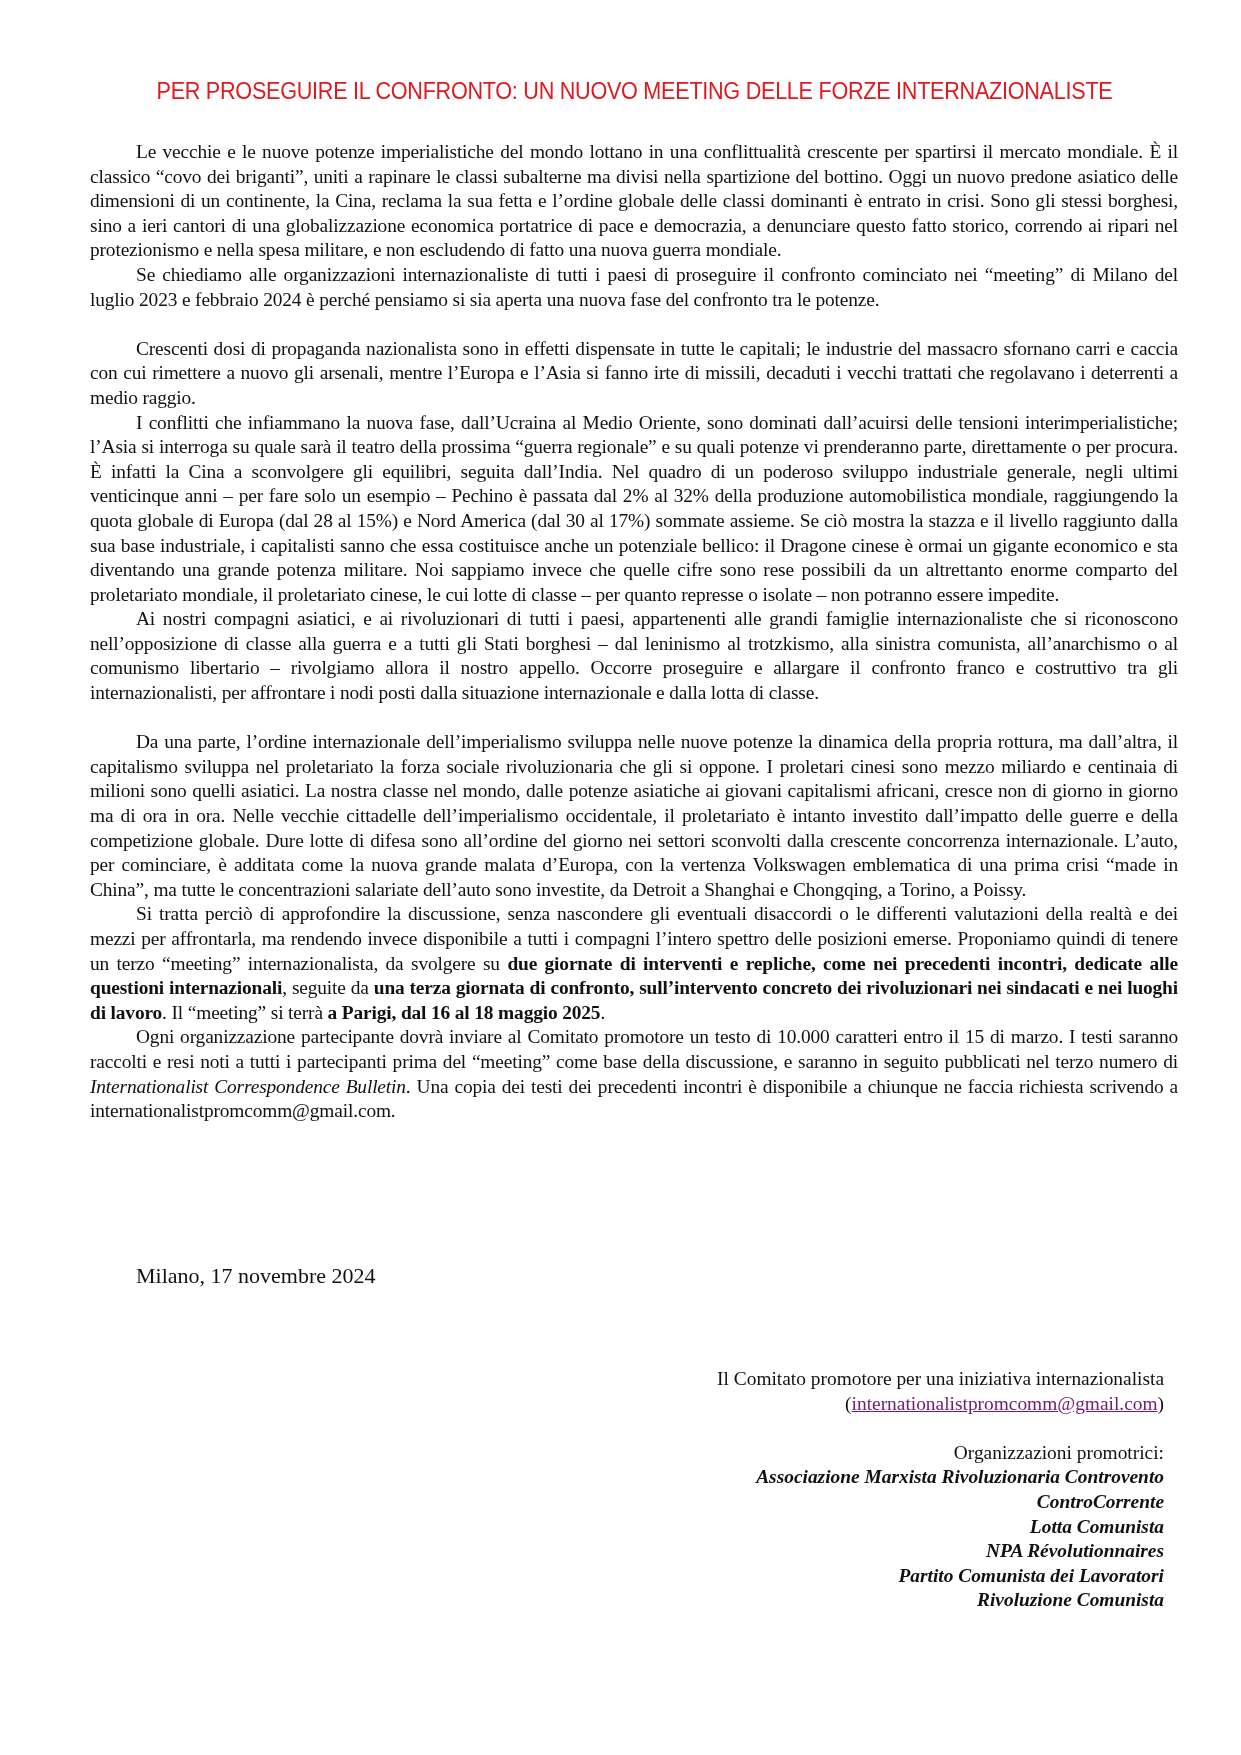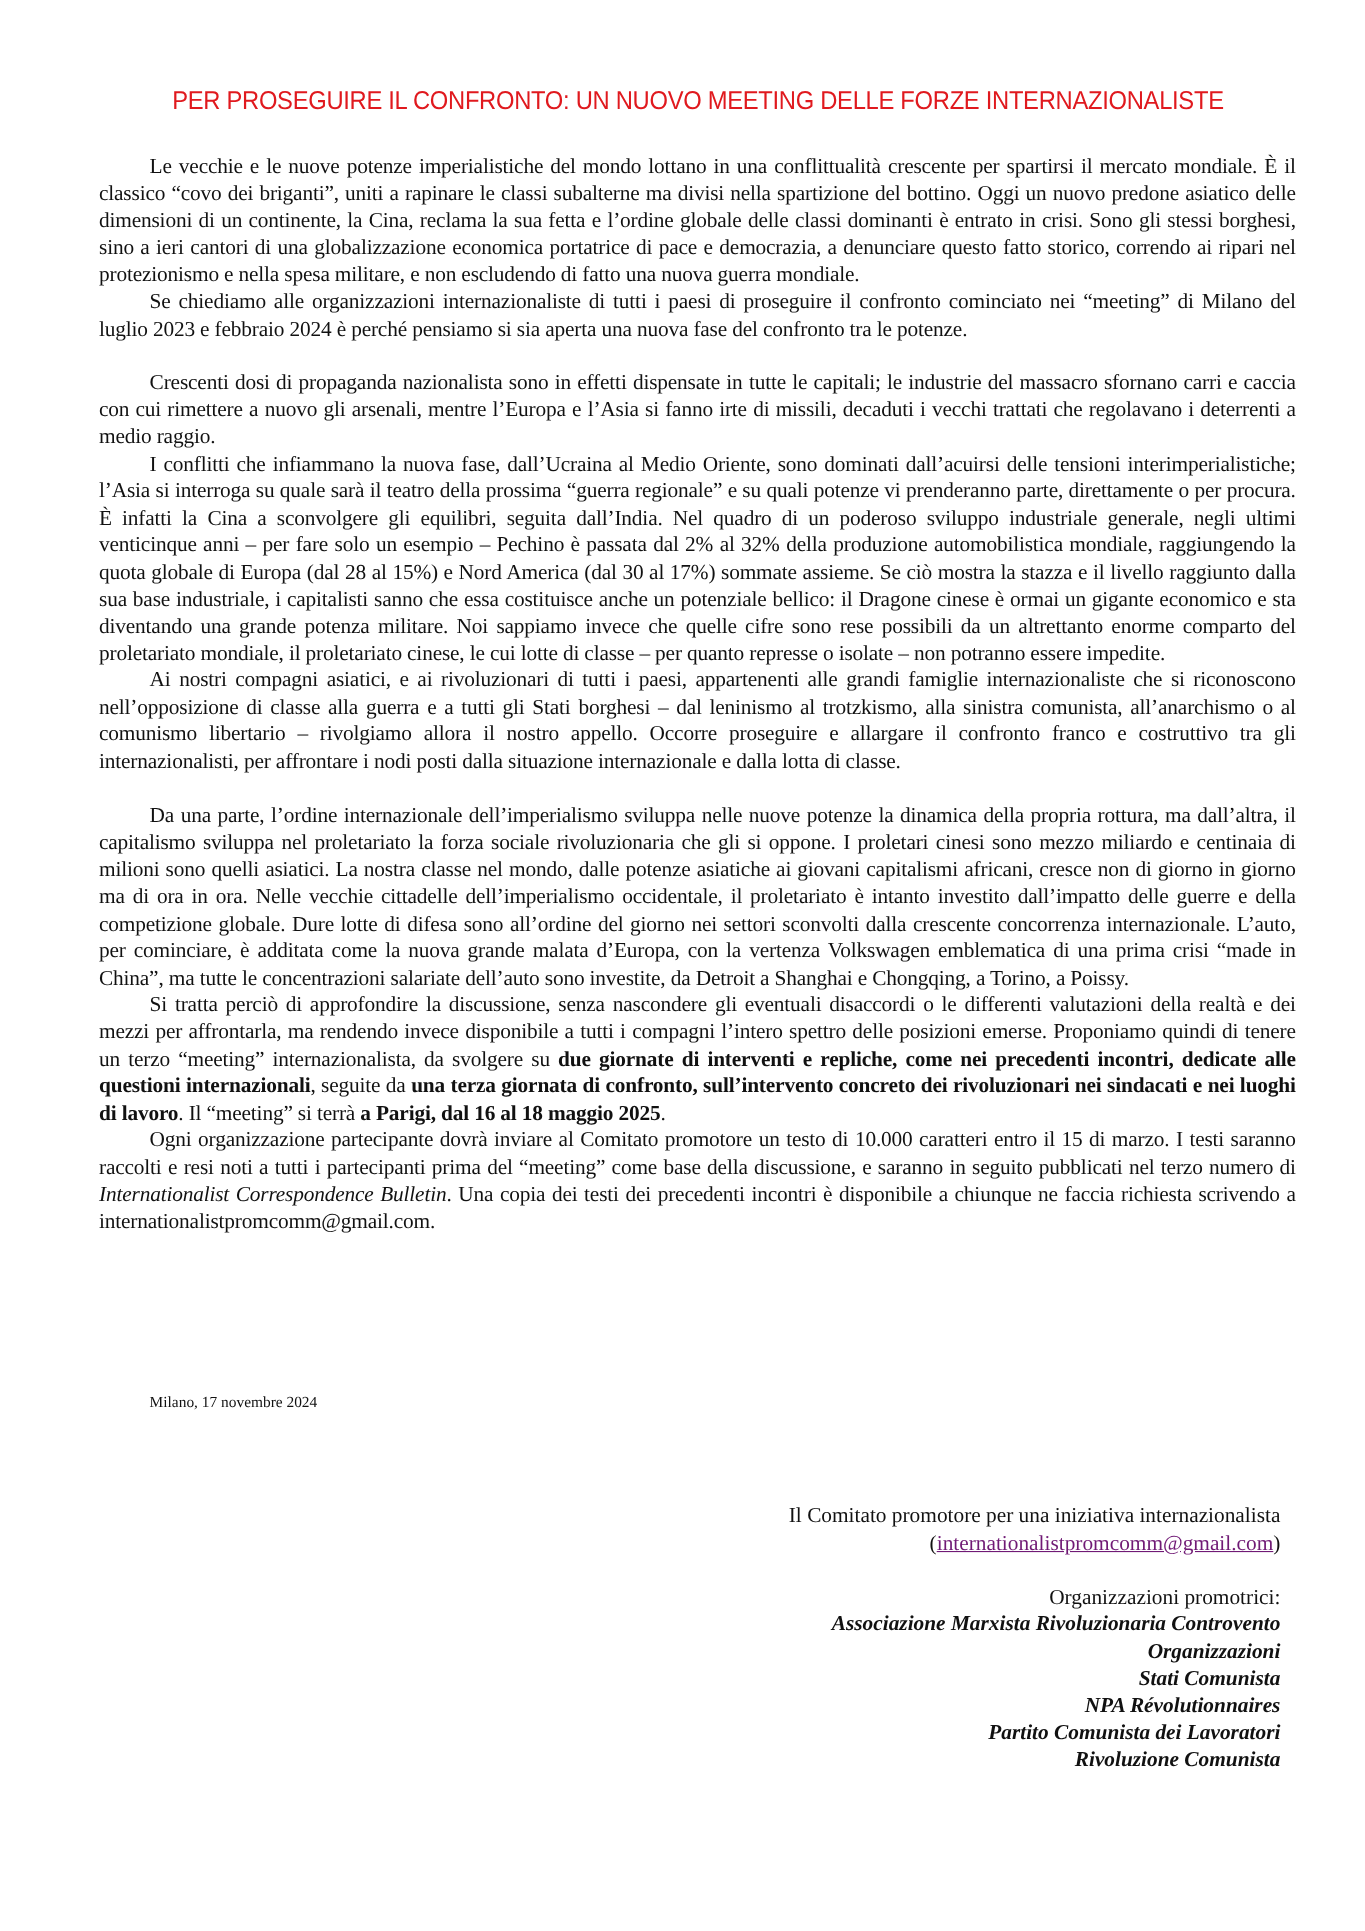--- a/index.html
+++ b/index.html
@@ -20,21 +20,21 @@
     position: absolute; left: 76px; top: 140px; width: 1088px;
     font-size: 19.4px; line-height: 24.6px; text-align: justify;
     letter-spacing: -0.15px;
   }
   .body p { margin: 0; text-indent: 46px; }
   .body p.gap { margin-top: 24.6px; }
   .body b { font-weight: bold; }
   .body i { font-style: italic; }
   .date {
     position: absolute; left: 122px; top: 1264px;
-    font-size: 14px; line-height: 24.6px;
+    font-size: 22px; line-height: 24.6px;
   }
   .sign {
     position: absolute; right: 91px; top: 1348px; width: 700px;
     text-align: right; font-size: 19.4px; line-height: 24.6px; margin-top: 19px;
   }
   .sign .email-link { color: #701a75; text-decoration: underline; }
   .sign .orgs-heading { margin-top: 24.6px; }
   .sign .org { font-style: italic; font-weight: bold; }
 </style>
 </head>
@@ -55,20 +55,20 @@
     <p><span>Ogni organizzazione partecipante dovrà inviare al Comitato promotore un testo di 10.000 caratteri entro il 15 di marzo. I testi saranno raccolti e resi noti a tutti i partecipanti prima del “meeting” come base della discussione, e saranno in seguito pubblicati nel terzo numero di </span><i>Internationalist Correspondence Bulletin</i><span>. Una copia dei testi dei precedenti incontri è disponibile a chiunque ne faccia richiesta scrivendo a internationalistpromcomm@gmail.com.</span></p>
   </div>
 
   <div class="date">Milano, 17 novembre 2024</div>
 
   <div class="sign">
     <div>Il Comitato promotore per una iniziativa internazionalista</div>
     <div><span>(</span><span class="email-link">internationalistpromcomm@gmail.com</span><span>)</span></div>
     <div class="orgs-heading">Organizzazioni promotrici:</div>
     <div class="org">Associazione Marxista Rivoluzionaria Controvento</div>
-    <div class="org">Organizzazioni</div>
-    <div class="org">Stati Comunista</div>
+    <div class="org">ControCorrente</div>
+    <div class="org">Lotta Comunista</div>
     <div class="org">NPA Révolutionnaires</div>
     <div class="org">Partito Comunista dei Lavoratori</div>
     <div class="org">Rivoluzione Comunista</div>
   </div>
 
 </div>
 
 </body></html>

